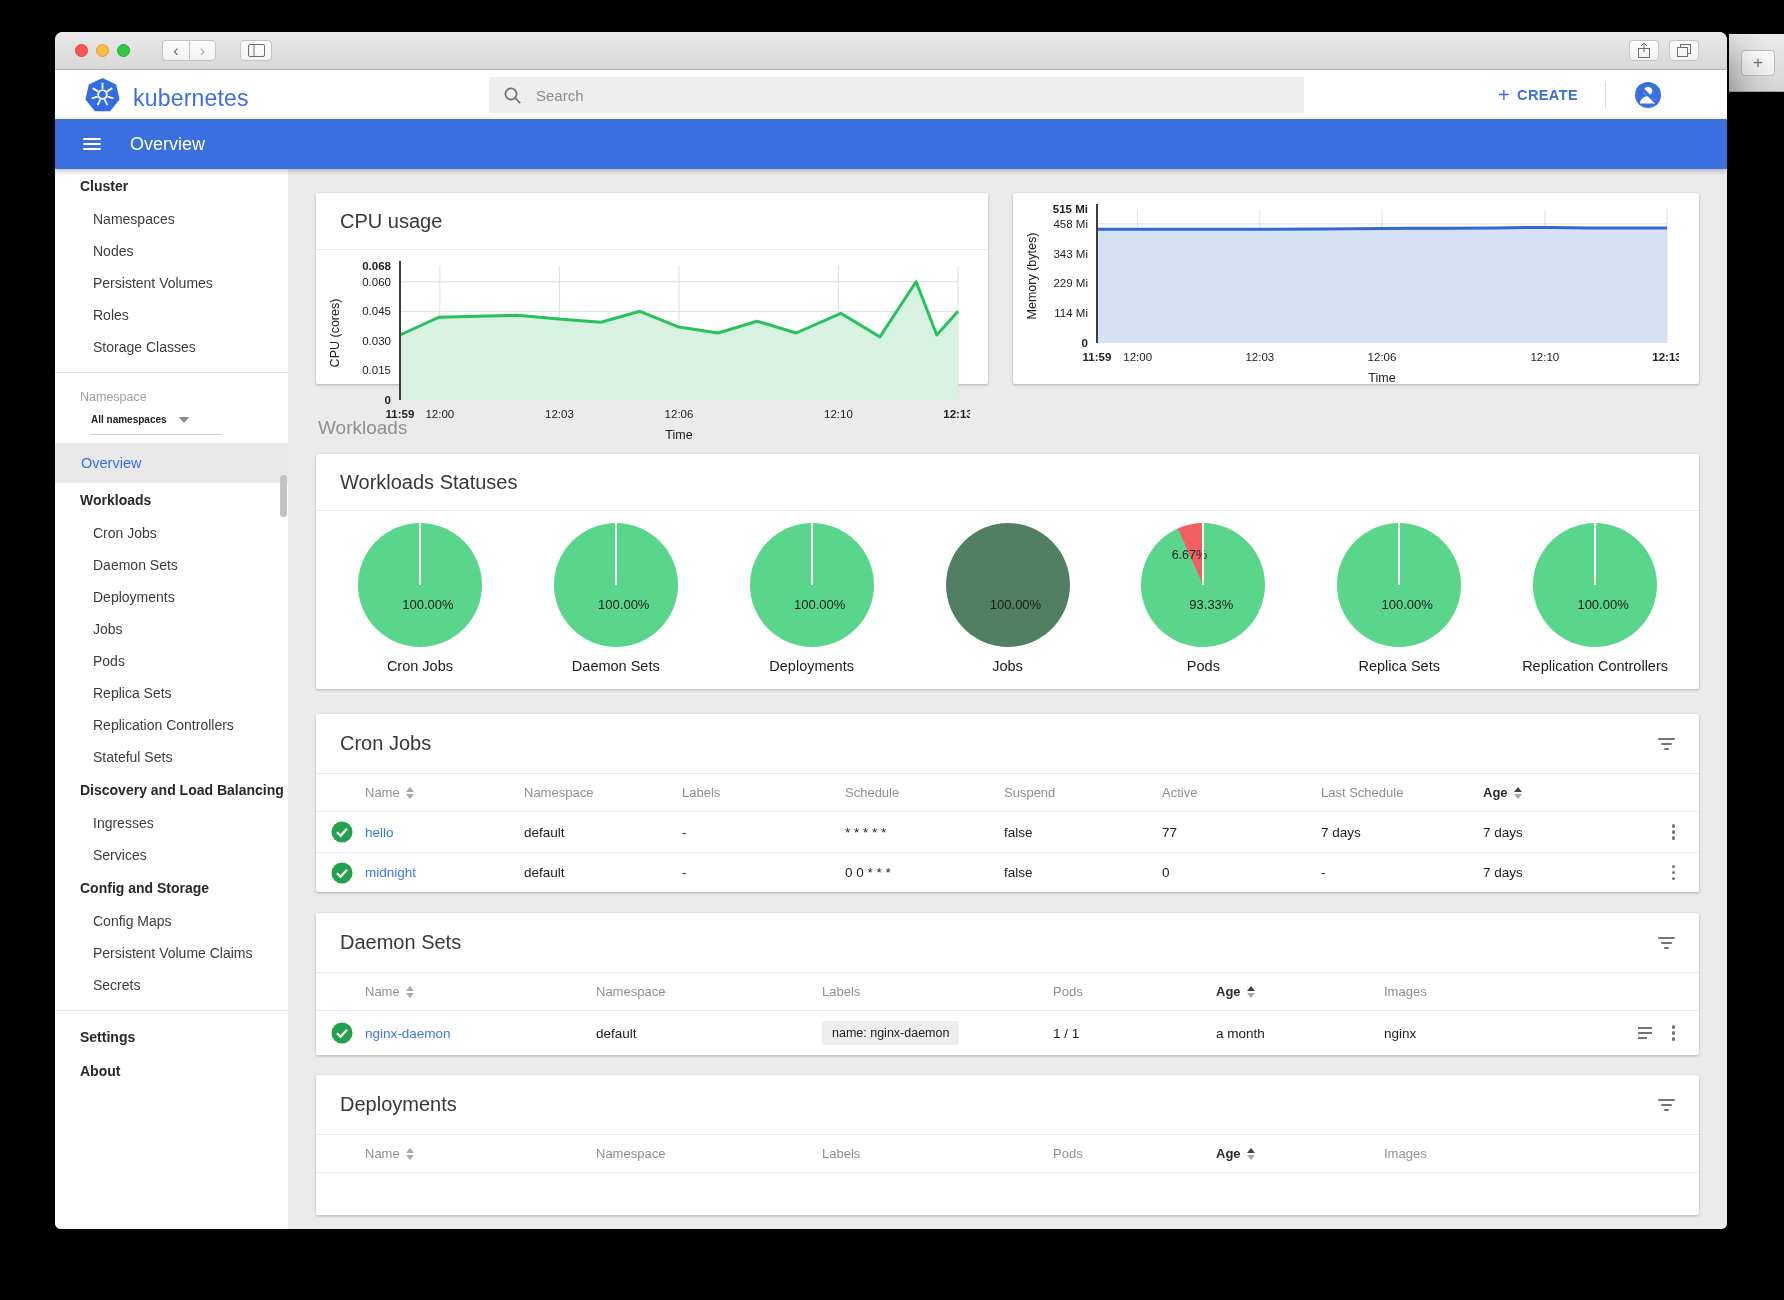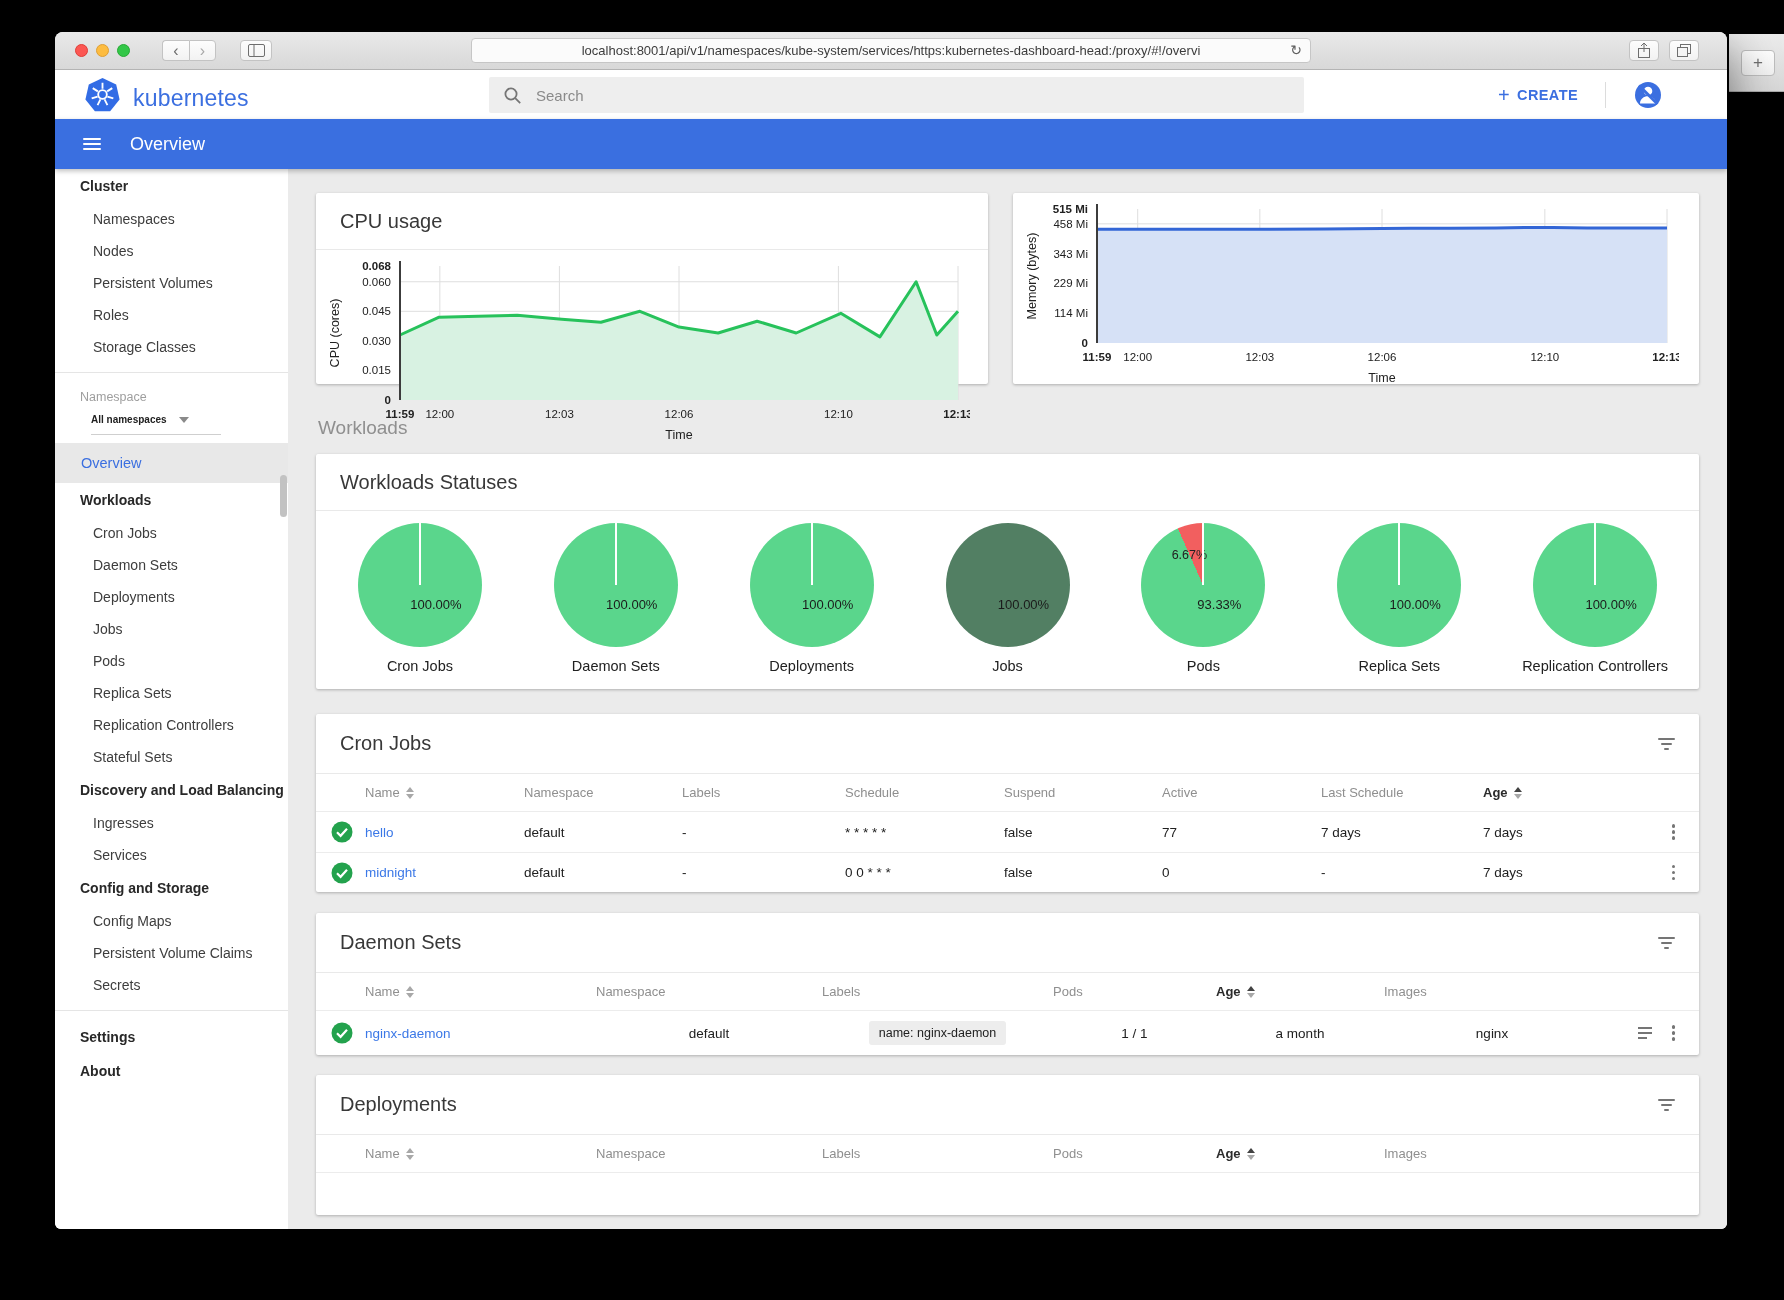--- a/index.html
+++ b/index.html
@@ -80,21 +80,21 @@
   .card-title-row{height:57px;display:flex;align-items:center;padding:0 24px;border-bottom:1px solid #e9e9e9;
     font-size:20px;color:#383838;}
   .info-icon{margin-left:10px;display:flex;}
   .chart-holder{padding:4px 0 0 6px;}
   .section-label{font-size:19px;color:#8f8f8f;margin:33px 0 0 2px;}
   .statuses-card{margin-top:15px;height:235px;}
   .pies-row{display:flex;padding:12px 6px 0 6px;}
   .pie-col{flex:1;display:flex;flex-direction:column;align-items:center;}
   .pie{position:relative;width:124px;height:124px;border-radius:50%;}
   .pie-tick{position:absolute;left:calc(50% - 1px);top:0;width:2px;height:62px;background:#fff;}
-  .pie-pct{position:absolute;left:16px;top:74px;width:100%;text-align:center;font-size:13px;color:#1b1b1b;}
+  .pie-pct{position:absolute;left:8px;top:74px;width:100%;text-align:center;font-size:13px;color:#1b1b1b;}
   .pie-extra{position:absolute;left:8px;top:25px;width:80px;text-align:center;font-size:12.5px;color:#222;}
   .pie-label{margin-top:11px;font-size:14.5px;color:#212121;}
   
   .table-card{margin-top:25px;}
   .table-card .card-title-row{height:60px;justify-content:space-between;}
   .thead{display:grid;height:38px;align-items:center;border-bottom:1px solid #ececec;
     color:#8f8f8f;font-size:13px;}
   .trow{display:grid;height:40px;align-items:center;font-size:13.5px;color:#212121;}
   .trow + .trow{border-top:1px solid #ececec;}
   .cron-grid{grid-template-columns:208px 158px 163px 159px 158px 159px 162px 157px 1fr;}
@@ -115,21 +115,21 @@
   .kebab i{width:3.5px;height:3.5px;border-radius:50%;background:#757575;}
   .logs-icon{display:flex;flex-direction:column;gap:3px;}
   .logs-icon i{height:2px;background:#757575;}
   .logs-icon i:nth-child(1),.logs-icon i:nth-child(2){width:14px;}
   .logs-icon i:nth-child(3){width:9px;}
   .filter-icon{display:flex;flex-direction:column;gap:3px;align-items:center;}
   .filter-icon i{height:2px;background:#757575;border-radius:1px;}
   .filter-icon i:nth-child(1){width:17px;}
   .filter-icon i:nth-child(2){width:11px;}
   .filter-icon i:nth-child(3){width:5px;}
-  .ds-row{height:44px;text-align:center;}
+  .ds-row{height:44px;}
   .deploy-card{margin-top:20px;height:140px;}
 </style>
 </head>
 <body>
 
 <div class="bg-window-strip">
   <div class="bg-new-tab-btn">+</div>
 </div>
 
 <div class="window">
@@ -142,24 +142,20 @@
     </div>
     <div class="nav-group">
       <div class="tb-btn">‹</div>
       <div class="tb-btn">›</div>
     </div>
     <div class="tb-btn toggle-btn">
       <svg width="17" height="13" viewBox="0 0 17 13">
         <rect x="0.5" y="0.5" width="16" height="12" rx="1.5" fill="none" stroke="#6e6e6e"></rect>
         <line x1="6" y1="0.5" x2="6" y2="12.5" stroke="#6e6e6e"></line>
       </svg>
-    </div>
-    <div class="url-field">
-      <span class="url-text">localhost:8001/api/v1/namespaces/kube-system/services/https:kubernetes-dashboard-head:/proxy/#!/overvi</span>
-      <span class="reload">↻</span>
     </div>
     <div class="right-btns">
       <div class="tb-btn">
         <svg width="18" height="17" viewBox="0 0 18 17">
           <rect x="3.5" y="6.5" width="11" height="9" fill="none" stroke="#6e6e6e"></rect>
           <line x1="9" y1="1.5" x2="9" y2="10" stroke="#6e6e6e"></line>
           <polyline points="6,4 9,1 12,4" fill="none" stroke="#6e6e6e"></polyline>
         </svg>
       </div>
       <div class="tb-btn">

